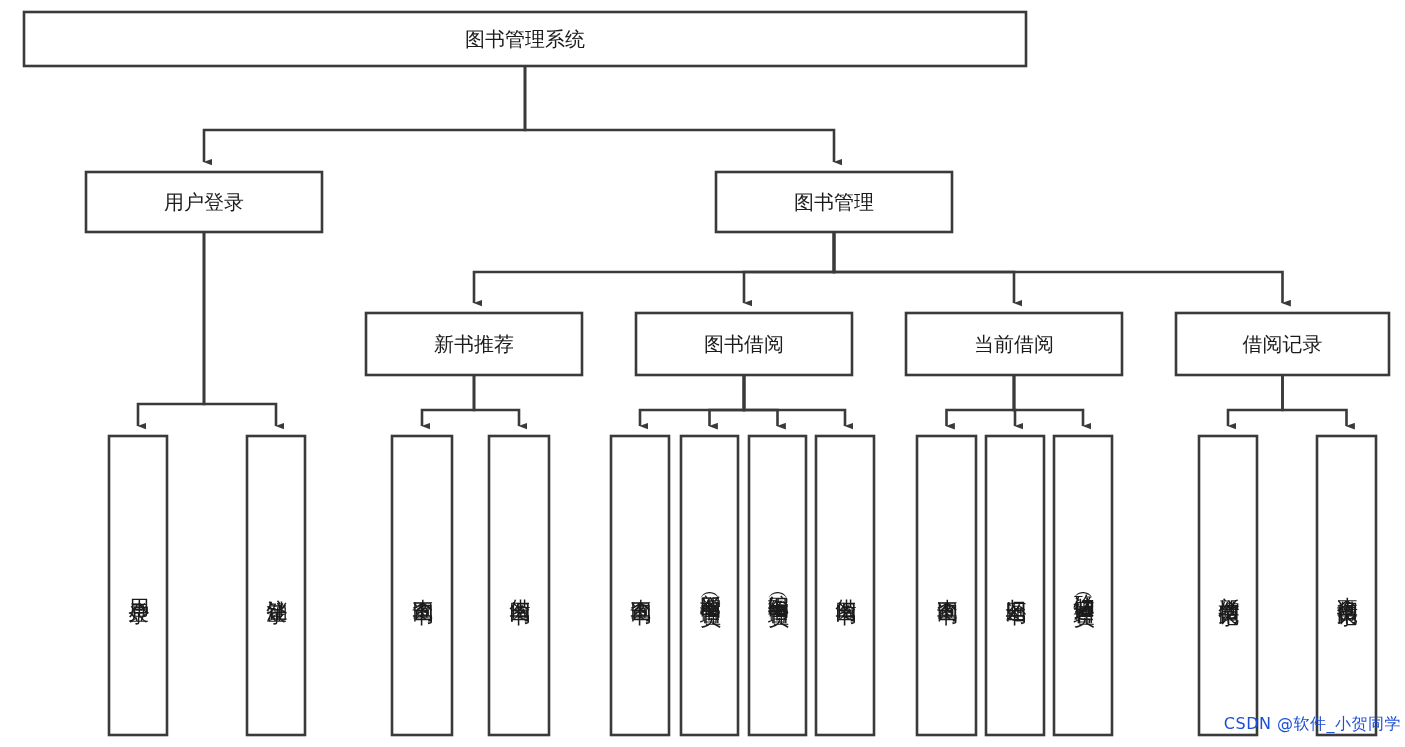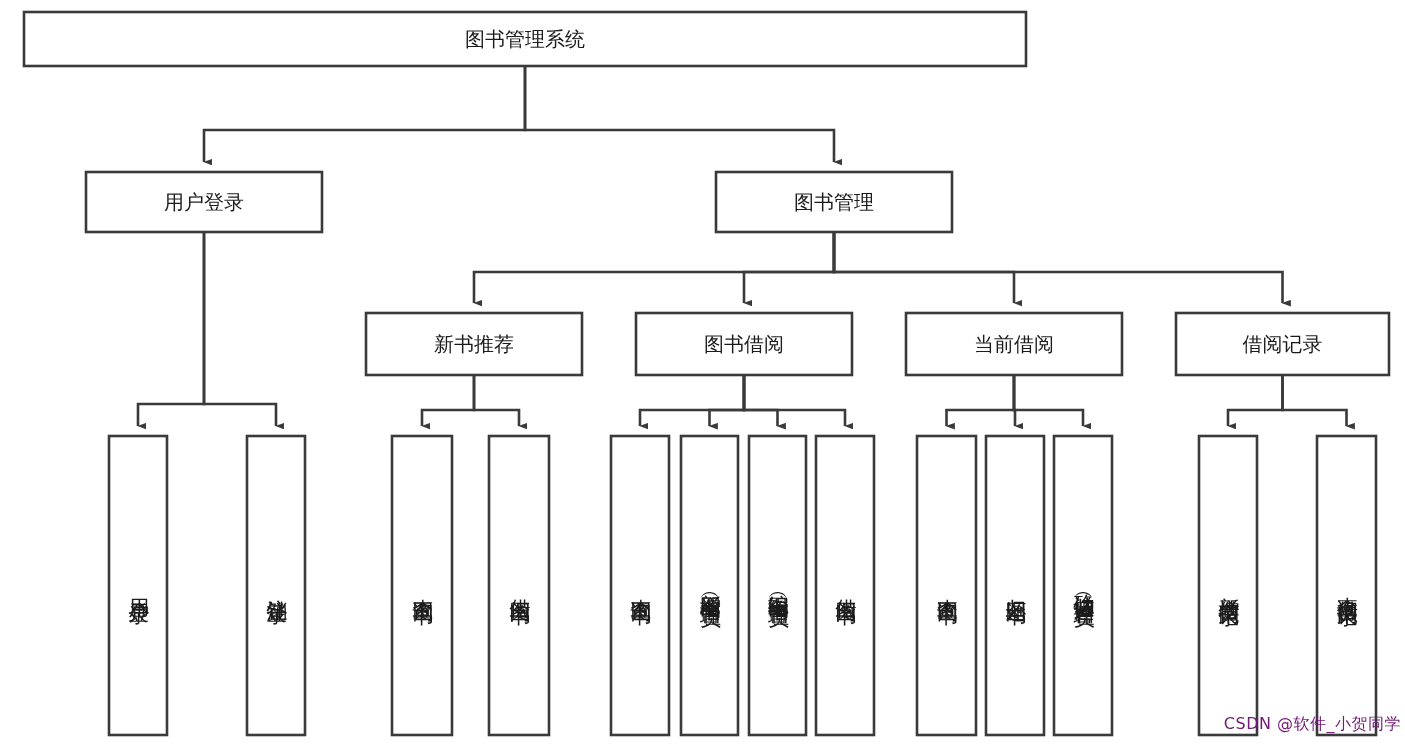--- a/index.html
+++ b/index.html
@@ -56,21 +56,21 @@
     letter-spacing: 2px;
     color: #1b1b1b;
     white-space: nowrap;
   }
   .watermark {
     position: absolute;
     right: 8px;
     bottom: 6px;
     font-family: "DejaVu Sans", "Liberation Sans", sans-serif;
     font-size: 16px;
-    color: #701a75;
+    color: #1d4ed8;
     letter-spacing: 0.5px;
     white-space: nowrap;
   }
 </style>
 </head>
 <body>
 
 <div id="diagram-root">
   <svg id="diagram-svg" width="1405" height="747" viewBox="0 0 1405 747">
     <defs>

